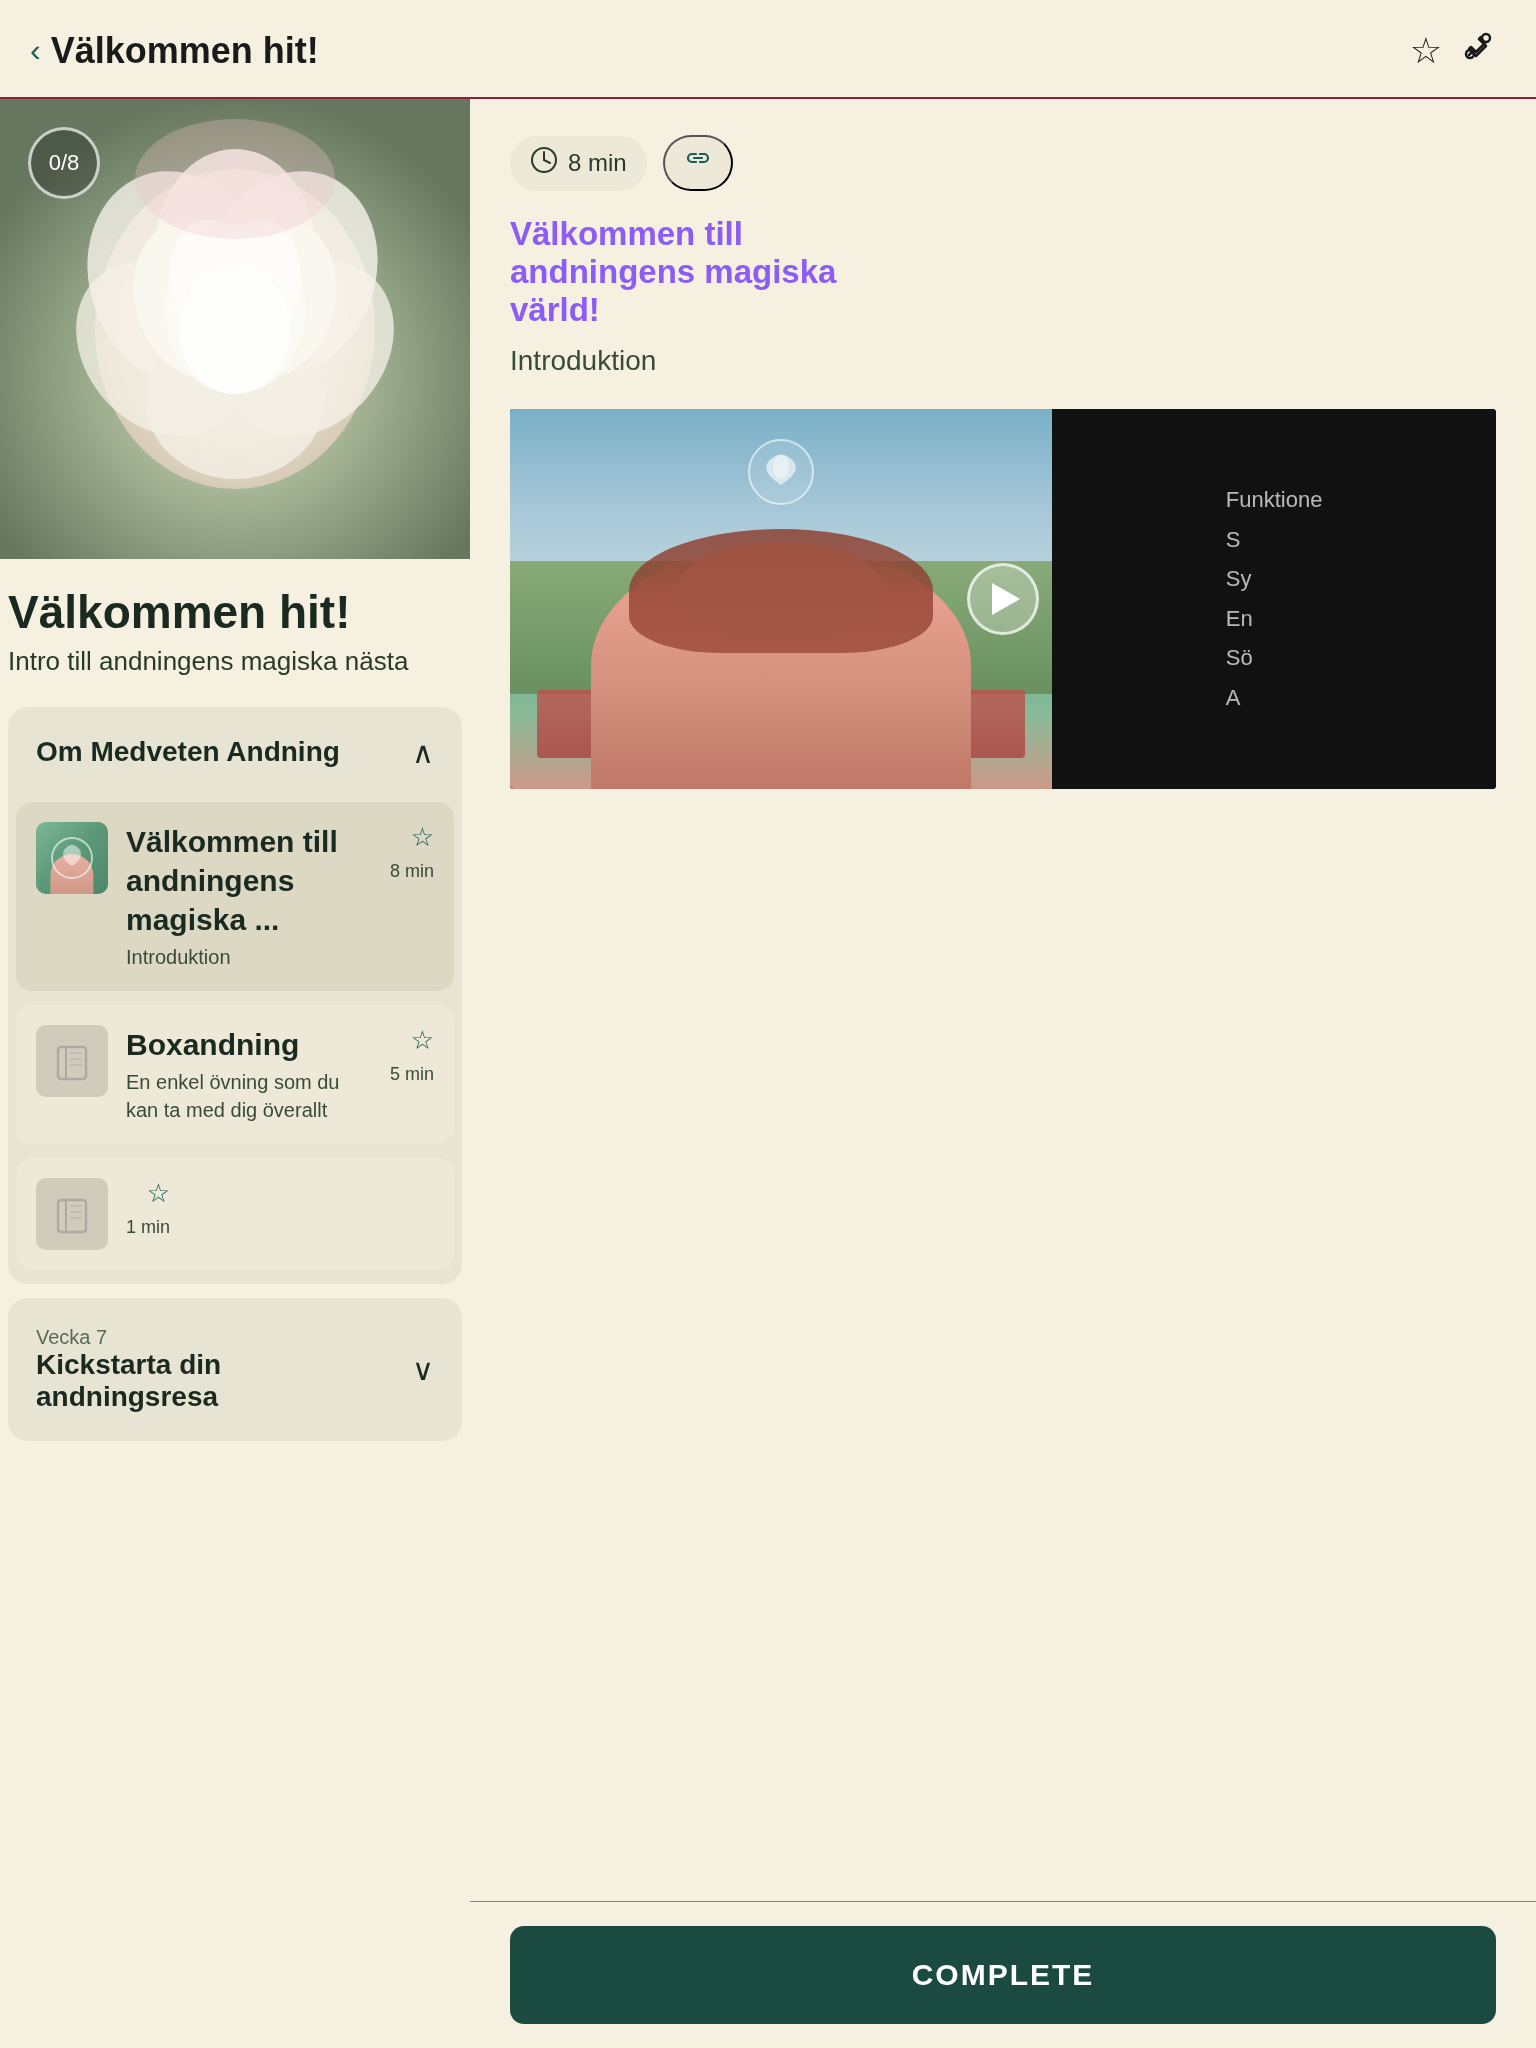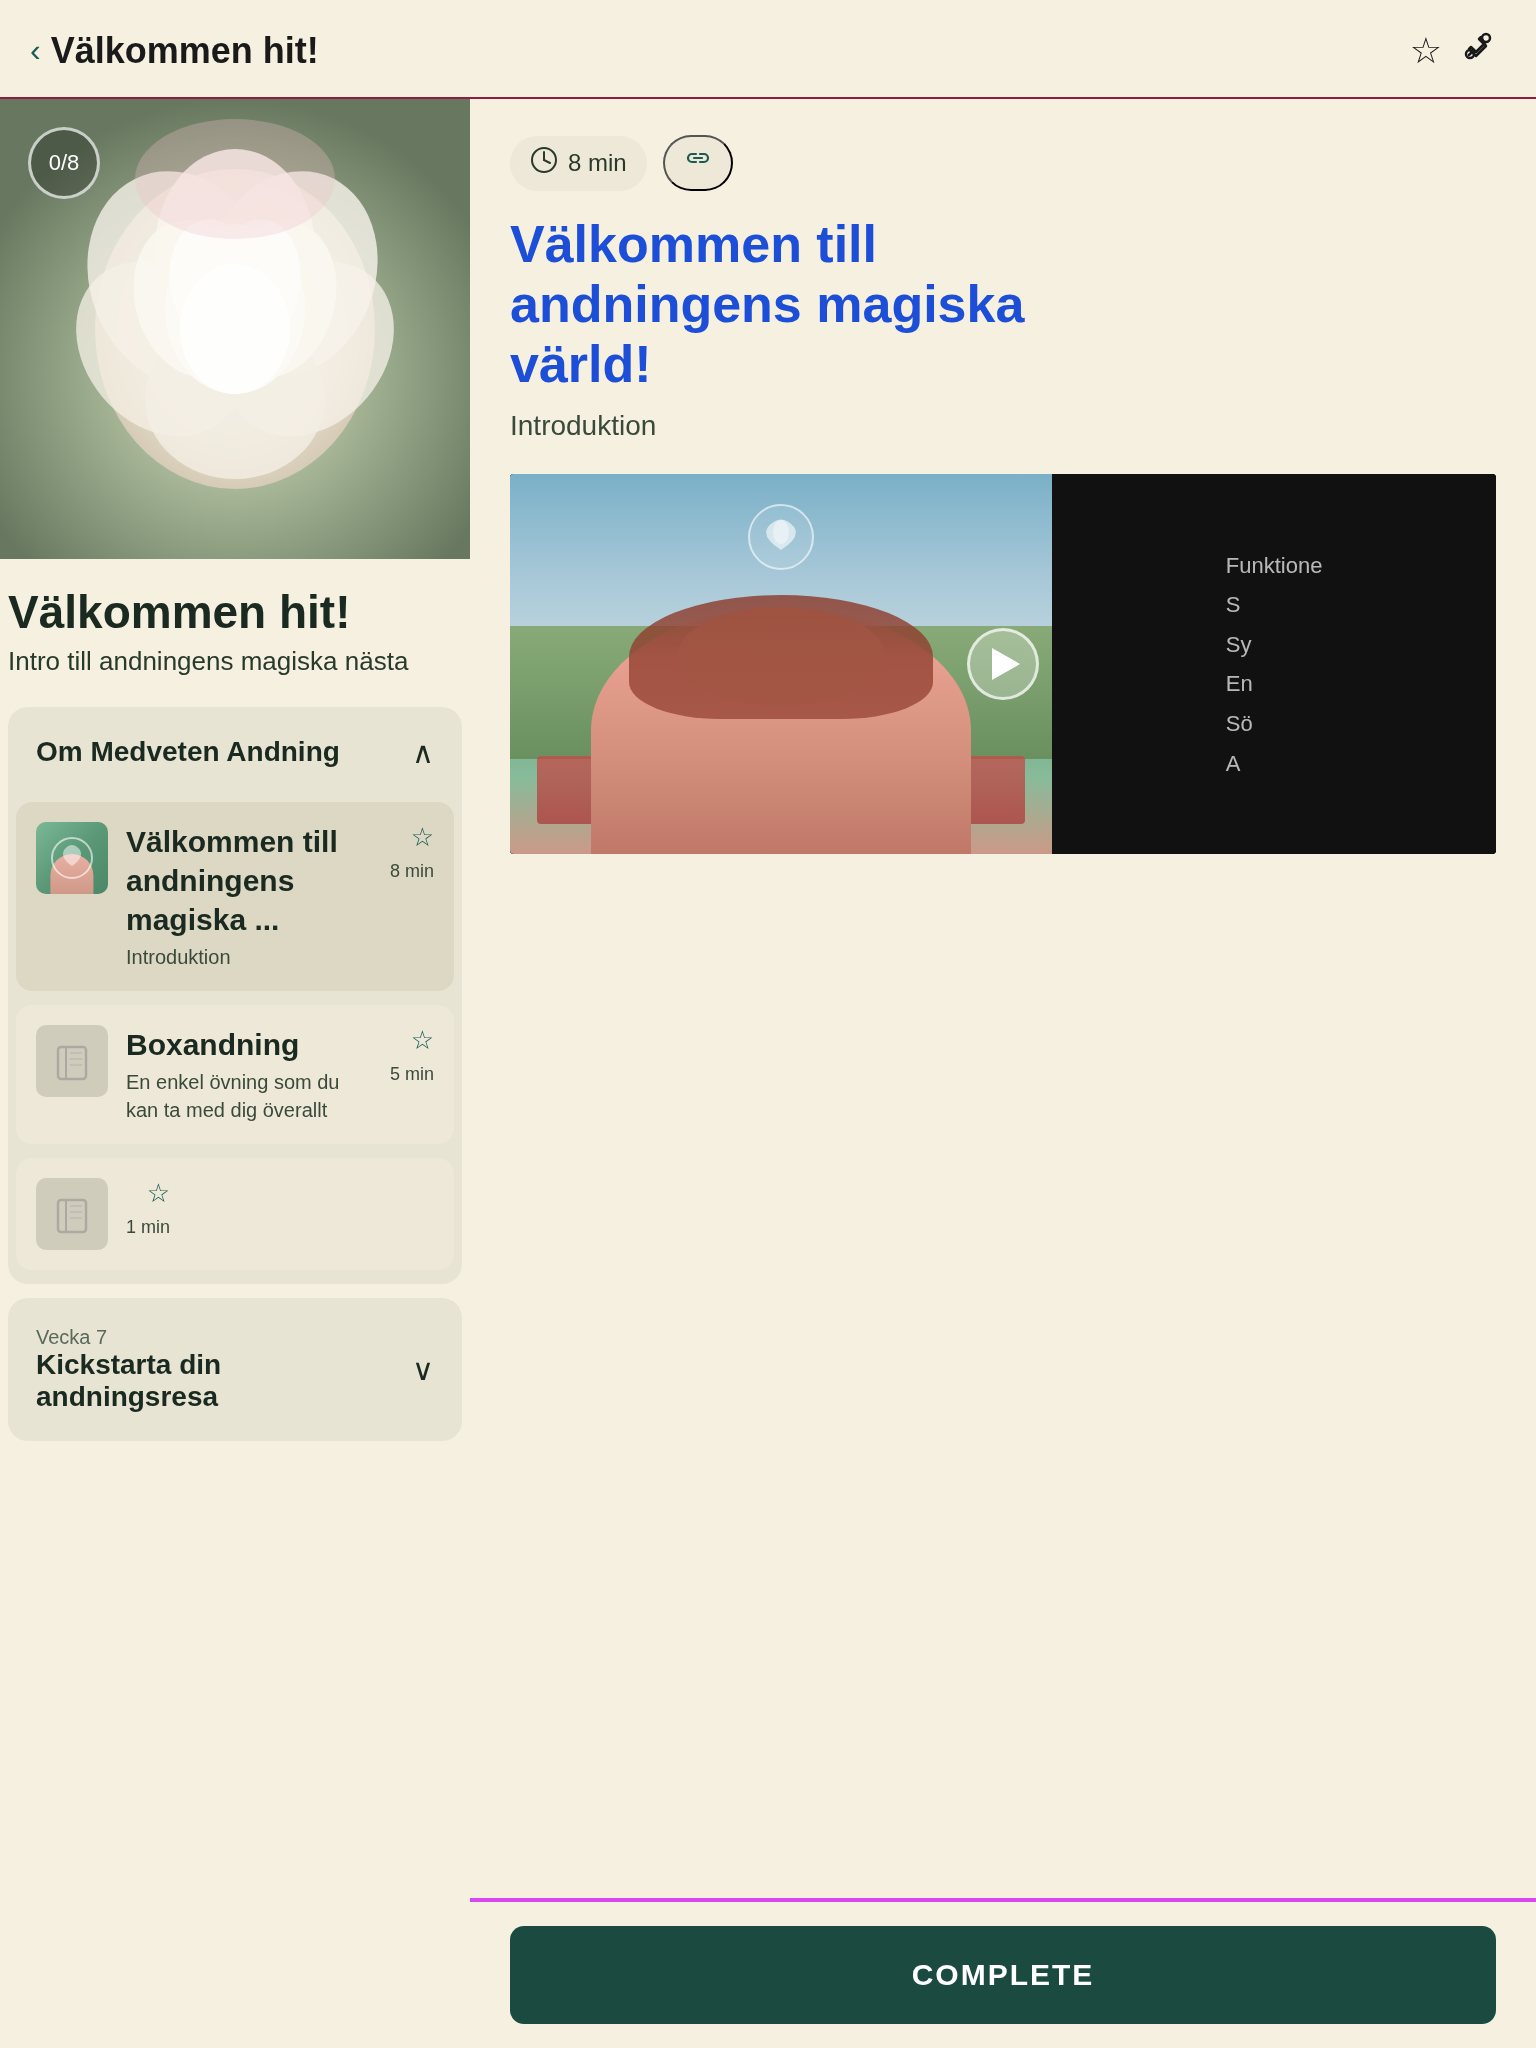--- a/index.html
+++ b/index.html
@@ -284,23 +284,23 @@
     .link-badge {
       background: #ede8d8;
       border-radius: 30px;
       padding: 10px 20px;
       font-size: 24px;
       color: #1a5c55;
       cursor: pointer;
     }
 
     .content-title {
-      font-size: 52px;
+      font-size: 33px;
       font-weight: 800;
-      color: #1d4ed8;
+      color: #8b5cf6;
       line-height: 1.15;
       margin-bottom: 16px;
     }
 
     .content-subtitle {
       font-size: 28px;
       color: #3a4a3a;
       margin-bottom: 32px;
       font-weight: 400;
     }
@@ -388,21 +388,21 @@
     
     .action-bar {
       position: fixed;
       bottom: 0;
       right: 0;
       width: calc(1536px - 470px);
       display: flex;
       gap: 16px;
       padding: 24px 40px;
       background: #f5f0e0;
-      border-top: 4px solid #d946ef;
+      border-top: 1px solid #d946ef;
     }
 
     .btn-complete {
       flex: 1;
       background: #1a4a40;
       color: white;
       border: none;
       border-radius: 14px;
       padding: 32px 48px;
       font-size: 30px;

